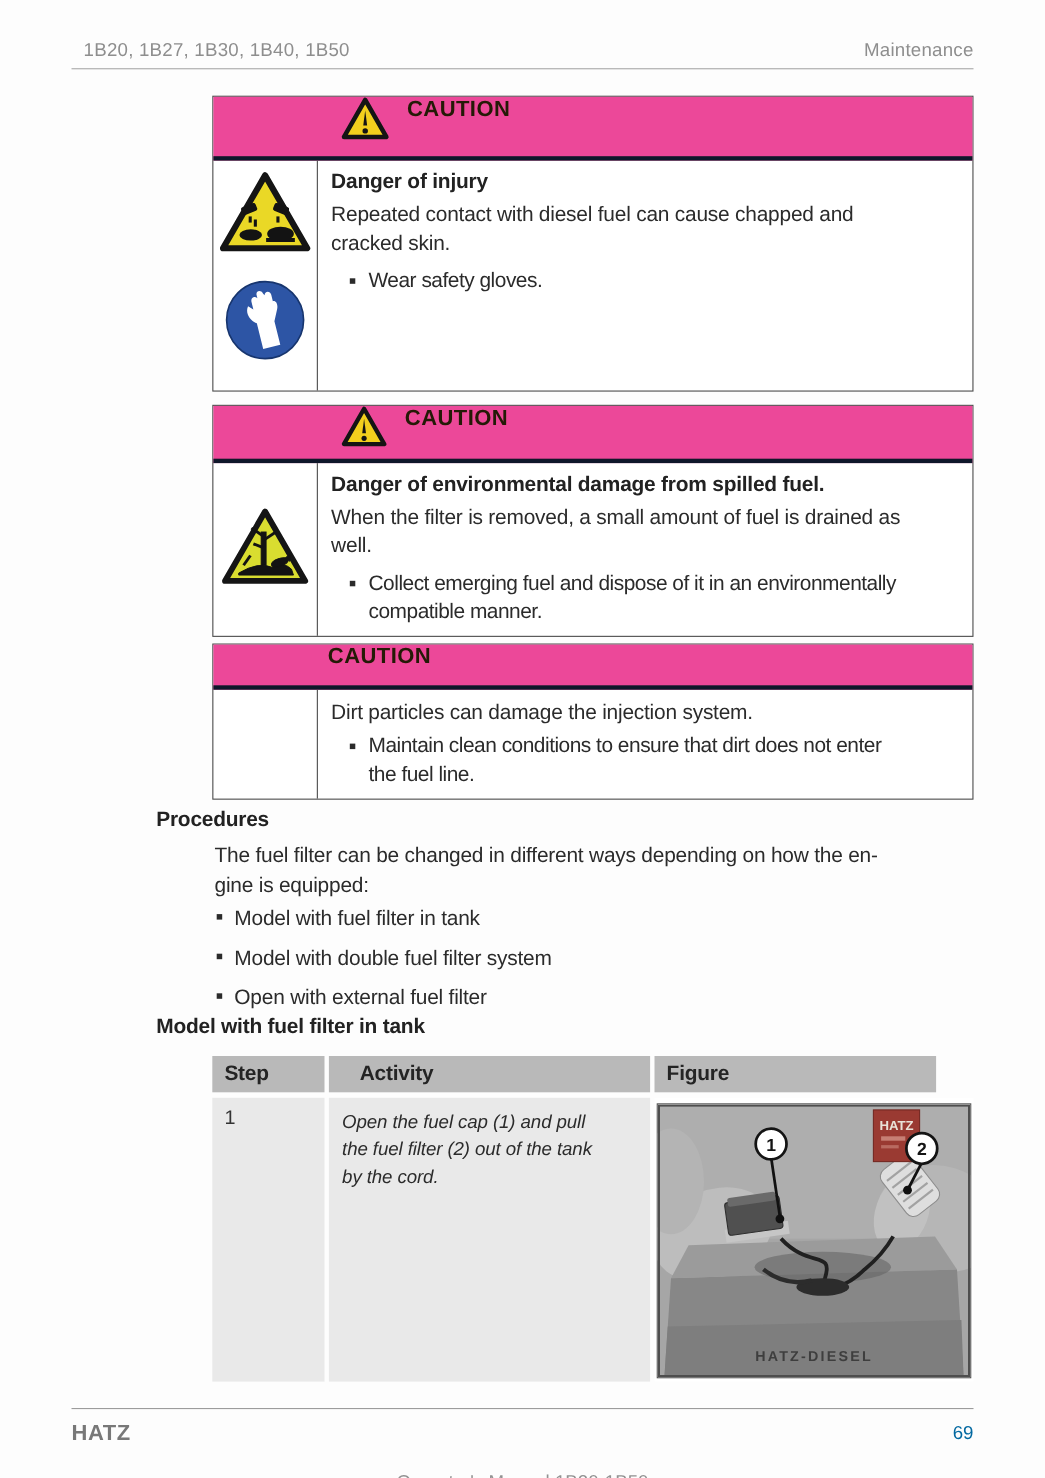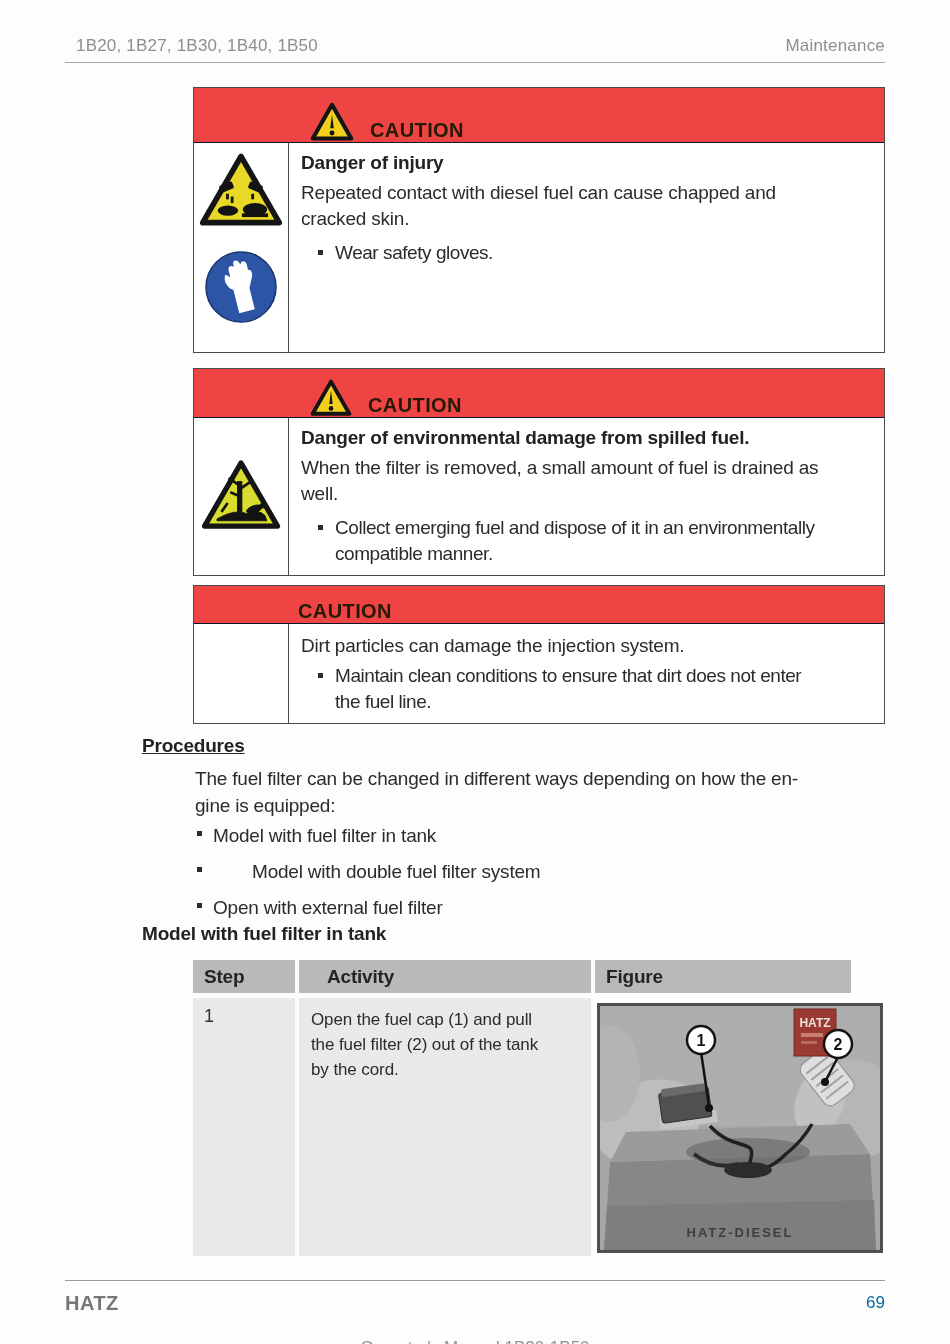--- a/index.html
+++ b/index.html
@@ -10,21 +10,21 @@
   .abs{position:absolute;}
   .pre{white-space:pre-line;}
   
   .hdr-text{font-size:17px;color:#8e8e8e;letter-spacing:0.2px;}
   .rule{position:absolute;height:1px;background:#a8a8a8;}
   .footer-brand{font-size:20px;font-weight:bold;color:#787878;letter-spacing:0.5px;}
   .footer-center{font-size:17px;color:#929292;}
   .footer-page{font-size:17px;color:#0369a1;}
   
   .caution-box{position:absolute;left:193px;width:692px;border:1px solid #4a4a4a;background:#fff;box-sizing:border-box;}
-  .caution-header{background:#ef4444;border-bottom:1px solid #0f172a;display:flex;align-items:flex-end;}
+  .caution-header{background:#ec4899;border-bottom:4px solid #0f172a;display:flex;align-items:flex-start;}
   .caution-label{font-size:20px;font-weight:bold;color:#241a06;letter-spacing:0.4px;}
   .caution-body{display:flex;}
   .icon-col{width:95px;border-right:1px solid #4a4a4a;display:flex;flex-direction:column;align-items:center;box-sizing:border-box;}
   .content-col{flex:1;padding:9px 6px 8px 12px;box-sizing:border-box;}
   .c-title{font-size:19px;font-weight:bold;letter-spacing:-0.2px;margin:0 0 6px 0;color:#222;}
   .c-body{font-size:19px;line-height:26px;letter-spacing:-0.2px;color:#2b2b2b;margin:0 0 8px 0;}
   .bullet{display:flex;align-items:flex-start;margin-top:4px;}
   .bullet .sq{width:5px;height:5px;background:#2b2b2b;margin:10px 12px 0 17px;flex:none;}
   .bullet .btxt{font-size:19px;line-height:26px;letter-spacing:-0.45px;color:#2b2b2b;}
   
@@ -33,21 +33,21 @@
   .p-bullet{display:flex;align-items:flex-start;}
   .p-bullet .sq{width:5px;height:5px;background:#2b2b2b;margin:9px 11px 0 2px;flex:none;}
   
   .man-table{position:absolute;left:193px;top:960px;width:692px;}
   .t-header{display:flex;gap:4px;}
   .t-hcell{background:#b9b9b9;height:33px;display:flex;align-items:center;padding-left:11px;box-sizing:border-box;
            font-size:19px;font-weight:bold;color:#242424;letter-spacing:-0.2px;}
   .t-row{display:flex;gap:4px;margin-top:5px;height:258px;}
   .t-cstep{width:102px;background:#e9e9e9;padding:8px 0 0 11px;box-sizing:border-box;font-size:18px;color:#333;}
   .t-cact{width:292px;background:#e9e9e9;padding:9px 2px 0 12px;box-sizing:border-box;
-          font-size:17px;line-height:25px;letter-spacing:-0.1px;color:#2b2b2b;}
+          font-size:17px;line-height:25px;letter-spacing:-0.1px;color:#2b2b2b;font-style:italic;}
   .t-cfig{width:290px;background:#ffffff;display:flex;align-items:flex-start;justify-content:center;}
   .w-cell-hdr{width:102px;}
   .a-cell-hdr{width:292px;padding-left:28px;}
   .f-cell-hdr{width:256px;}
   .photo{margin-top:5px;border:1px solid #555;}
 </style>
 </head>
 <body>
 
 <div class="page">
@@ -155,30 +155,30 @@
         <p class="c-body pre" style="margin-bottom:4px;">Dirt particles can damage the injection system.</p>
         <div class="bullet">
           <span class="sq"></span>
           <span class="btxt pre">Maintain clean conditions to ensure that dirt does not enter
 the fuel line.</span>
         </div>
       </div>
     </div>
   </div>
 
-  <div class="abs h-bold" style="left:142px;top:735px;text-decoration:underline;">Procedures</div>
+  <div class="abs h-bold" style="left:142px;top:735px;">Procedures</div>
   <div class="abs body-text pre" style="left:195px;top:765px;width:705px;">The fuel filter can be changed in different ways depending on how the en-
 gine is equipped:</div>
 
   <div class="abs" style="left:195px;top:822px;width:700px;">
     <div class="p-bullet" style="margin-bottom:9px;">
       <span class="sq"></span>
       <span class="body-text">Model with fuel filter in tank</span>
     </div>
-    <div class="p-bullet" style="margin-bottom:9px;gap:39px;">
+    <div class="p-bullet" style="margin-bottom:9px;">
       <span class="sq"></span>
       <span class="body-text">Model with double fuel filter system</span>
     </div>
     <div class="p-bullet">
       <span class="sq"></span>
       <span class="body-text">Open with external fuel filter</span>
     </div>
   </div>
 
   <div class="abs h-bold" style="left:142px;top:923px;">Model with fuel filter in tank</div>

